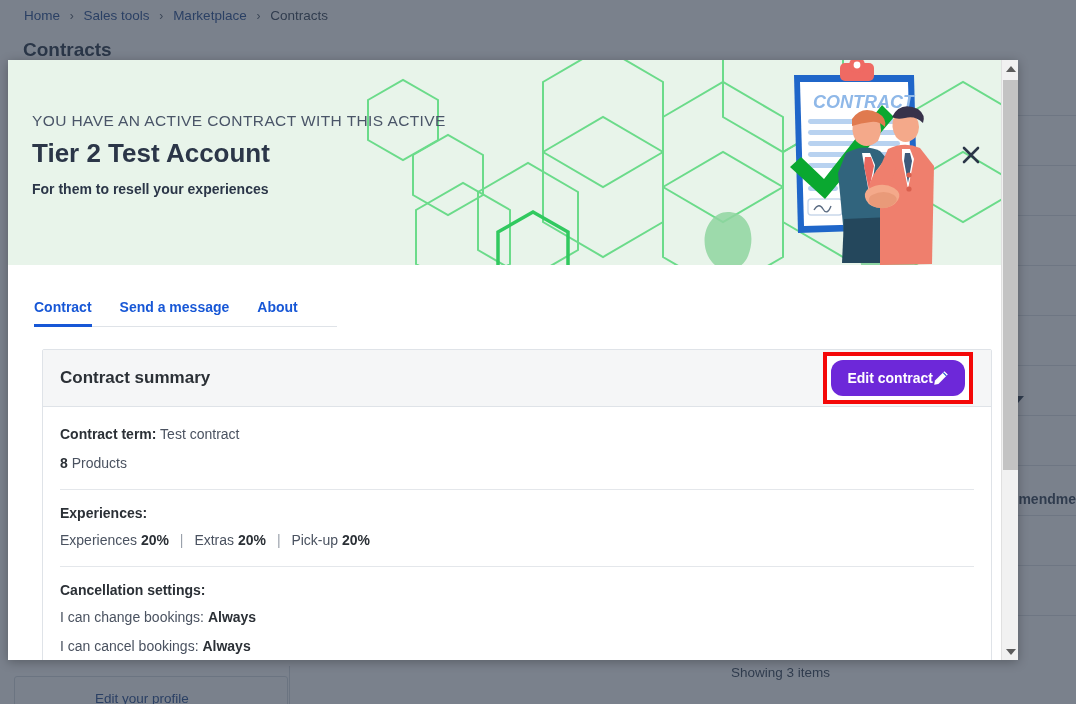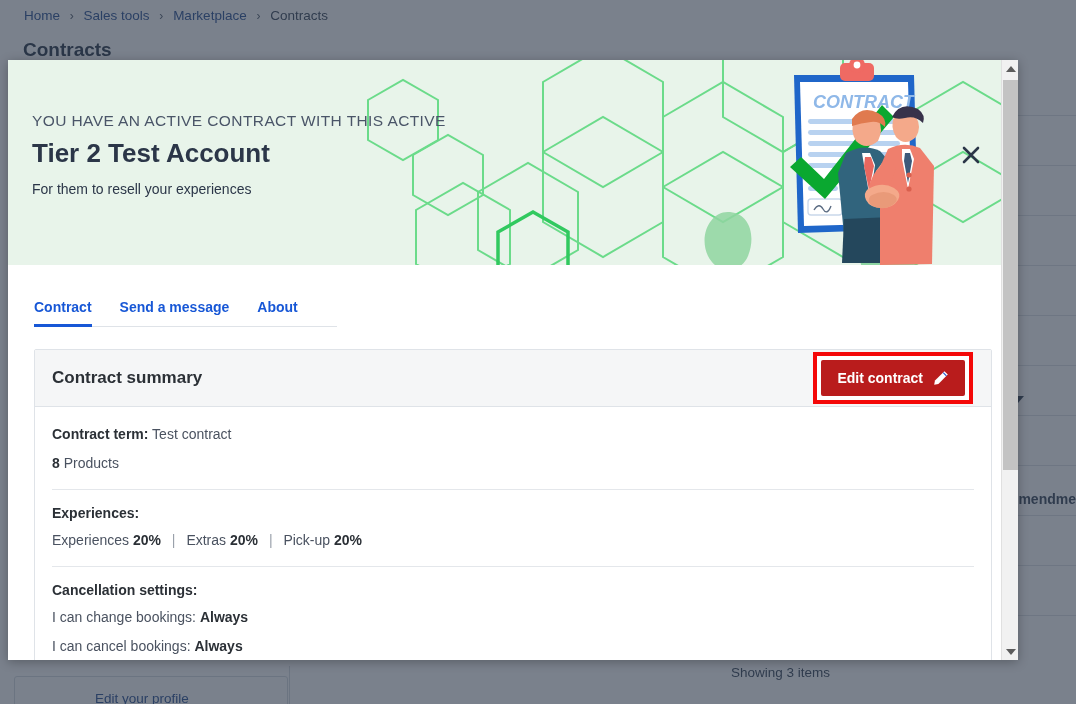--- a/index.html
+++ b/index.html
@@ -94,21 +94,21 @@
   .hero-hex { position: absolute; inset: 0; }
   .hero-copy { position: absolute; left: 24px; top: 52px; z-index: 3; }
   .hero-eyebrow {
     font-size: 15.5px; letter-spacing: .4px; color: #4a5568;
     font-weight: normal; margin: 0 0 8px 0;
   }
   .hero-name {
     font-size: 26px; font-weight: bold; color: #2b3648; margin: 0 0 12px 0;
   }
   .hero-sub {
-    font-size: 14px; font-weight: normal; color: #2b3648; margin: 0;
+    font-size: 14px; font-weight: bold; color: #2b3648; margin: 0;
   }
   .hero-art {
     position: absolute; right: 42px; top: -3px; z-index: 2;
     width: 210px; height: 208px;
   }
   .modal-close {
     position: absolute; right: 33px; top: 81px; z-index: 6;
     width: 28px; height: 28px;
     background: none; border: none; cursor: pointer; padding: 0;
     display: flex; align-items: center; justify-content: center;
@@ -131,41 +131,42 @@
     position: relative; top: 1px;
     font-family: "Liberation Sans", sans-serif;
   }
   .tab.active { border-bottom-color: #1757d6; color: #1757d6; }
 
   .card {
     margin-top: 22px;
     border: 1px solid #dfe3e8;
     border-radius: 2px;
     background: #fff;
+    margin-left: 8px;
   }
   .card-head {
     background: #f5f6f7;
     border-bottom: 1px solid #dfe3e8;
     height: 57px;
     display: flex; align-items: center; justify-content: space-between;
     padding: 0 18px 0 17px;
     position: relative;
   }
   .card-title { font-size: 17px; font-weight: bold; color: #2b3036; }
 
   .edit-wrap {
     position: relative;
     border: 4px solid #f40808;
     padding: 4px;
     background: #ffffff;
   }
   .btn-primary {
-    display: inline-flex; align-items: center; gap: 10px;
-    background: #b91c1c; color: #fff;
-    border: none; border-radius: 2px;
+    display: inline-flex; align-items: center; 
+    background: #6d28d9; color: #fff;
+    border: none; border-radius: 12px;
     padding: 10px 16px;
     font-size: 14px; font-weight: bold; cursor: pointer;
     font-family: "Liberation Sans", sans-serif;
   }
 
   .card-body { padding: 17px 17px 10px 17px; }
   .row-line { font-size: 14px; color: #4a5260; margin: 0 0 9px 0; line-height: 20px; }
   .row-line b { color: #2b3036; font-weight: bold; }
   .section-label { font-size: 14px; font-weight: bold; color: #2b3036; margin: 0 0 9px 0; }
   .hr { height: 1px; background: #e4e7eb; margin: 16px 0 15px 0; }

